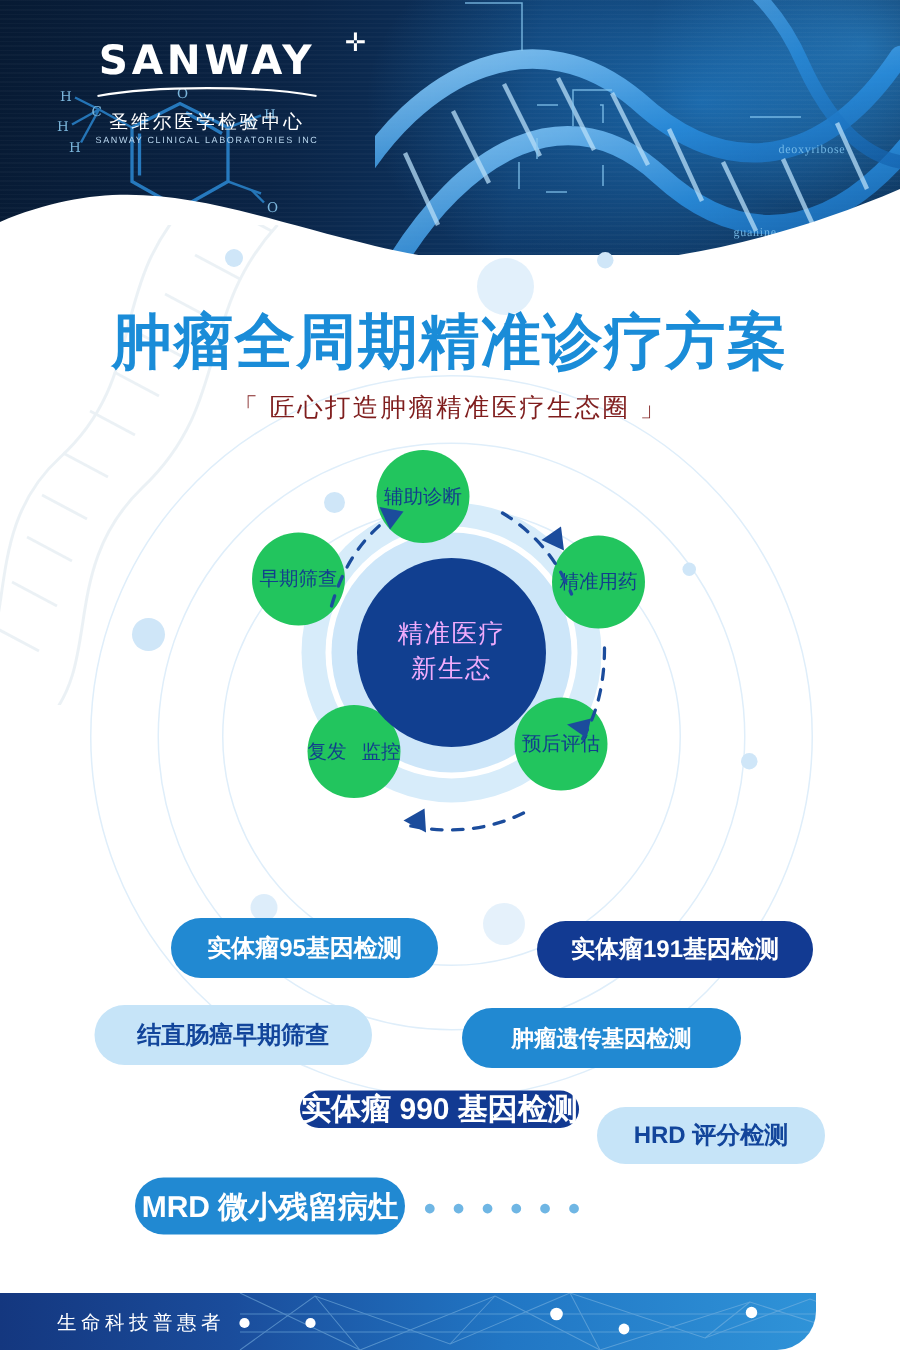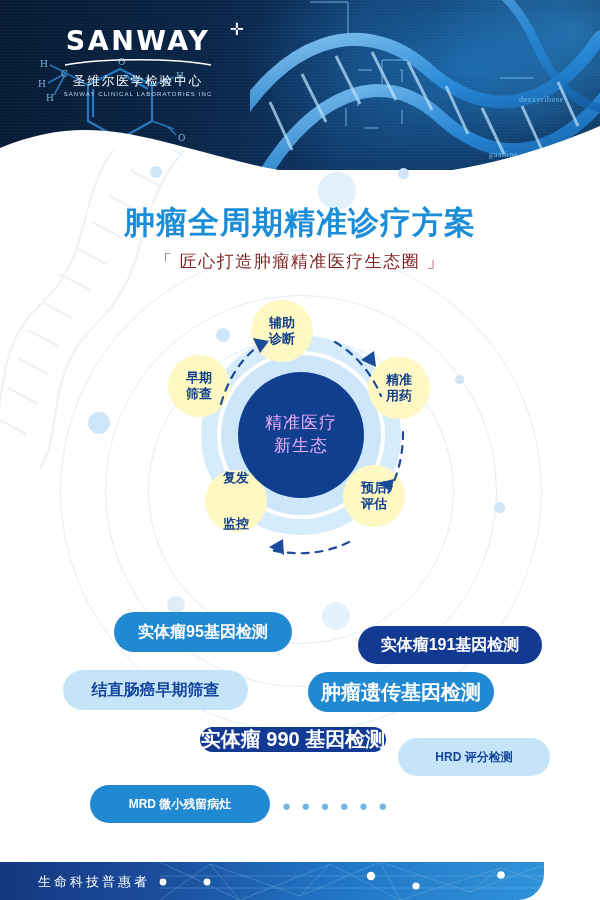--- a/index.html
+++ b/index.html
@@ -44,40 +44,40 @@
     font-family:"Liberation Sans",sans-serif;}
 
   
   .body-decor{position:absolute;left:0;top:150px;width:600px;height:720px;overflow:hidden;}
   .ring{position:absolute;border-radius:50%;border:1px solid #dfeefa;}
   .dot{position:absolute;border-radius:50%;background:#cfe6f8;}
   .dna-outline{position:absolute;left:-20px;top:-10px;width:230px;height:330px;opacity:.55;}
 
   
   .title-wrap{position:absolute;left:0;top:205px;width:600px;text-align:center;}
-  .title{font-size:31px;font-weight:bold;color:#1a8cd8;letter-spacing:1px;line-height:1.15;
+  .title{font-size:40px;font-weight:bold;color:#1a8cd8;letter-spacing:1px;line-height:1.15;
     font-family:"Liberation Sans",sans-serif;}
   .subtitle{font-size:17px;color:#7f1d1d;letter-spacing:1.5px;margin-top:9px;
     font-family:"Liberation Sans",sans-serif;}
 
   
   .cycle{position:absolute;left:165px;top:300px;width:272px;height:275px;}
   .cyc-ring{position:absolute;left:36px;top:35px;width:200px;height:200px;border-radius:50%;
     background:#d7ecfa;}
   .cyc-inner-white{position:absolute;left:52px;top:51px;width:168px;height:168px;border-radius:50%;
     background:#ffffff;}
   .cyc-halo{position:absolute;left:56px;top:55px;width:160px;height:160px;border-radius:50%;
     background:#cde6f9;}
   .cyc-core{position:absolute;left:73px;top:72px;width:126px;height:126px;border-radius:50%;
     background:#113f90;display:flex;flex-direction:column;align-items:center;justify-content:center;}
   .cyc-core span{color:#f0abfc;font-size:17px;line-height:1.35;letter-spacing:1px;
     font-family:"Liberation Sans",sans-serif;}
-  .node{position:absolute;border-radius:50%;background:#fef9c3;
-    display:flex;flex-direction:column;align-items:center;justify-content:center;
-    color:#123f8c;font-size:13px;line-height:1.25;font-weight:bold;
+  .node{position:absolute;border-radius:50%;background:#22c55e;
+    display:flex;flex-direction:row;align-items:center;justify-content:center;
+    color:#123f8c;font-size:13px;line-height:1.25;font-weight:normal;
     font-family:"Liberation Sans",sans-serif;}
   .node span{display:block;}
   .node-top{left:86px;top:0px;width:62px;height:62px;}
   .node-right{left:203px;top:57px;width:62px;height:62px;}
   .node-br{left:178px;top:165px;width:62px;height:62px;}
   .node-bl{left:40px;top:170px;width:62px;height:62px;justify-content:space-between;}
   .node-left{left:3px;top:55px;width:62px;height:62px;}
   .arrows{position:absolute;left:0;top:0;width:272px;height:275px;}
 
   
@@ -255,26 +255,26 @@
       </g>
     </svg>
 
     <div class="cyc-core">
       <span>精准医疗</span>
       <span>新生态</span>
     </div>
   </div>
 
   <div class="pill mid" style="left:114px;top:612px;width:178px;height:40px;font-size:16px;">实体瘤95基因检测</div>
-  <div class="pill dark" style="left:358px;top:614px;width:184px;height:38px;font-size:16px;margin-top:12px;">实体瘤191基因检测</div>
+  <div class="pill dark" style="left:358px;top:614px;width:184px;height:38px;font-size:16px;">实体瘤191基因检测</div>
   <div class="pill light" style="left:63px;top:670px;width:185px;height:40px;font-size:16px;">结直肠癌早期筛查</div>
-  <div class="pill mid" style="left:308px;top:672px;width:186px;height:40px;font-size:20px;">肿瘤遗传基因检测</div>
+  <div class="pill mid" style="left:308px;top:672px;width:186px;height:40px;font-size:15px;">肿瘤遗传基因检测</div>
   <div class="pill dark" style="left:200px;top:727px;width:186px;height:25px;font-size:20px;">实体瘤 990 基因检测</div>
-  <div class="pill light" style="left:398px;top:738px;width:152px;height:38px;font-size:12px;">HRD 评分检测</div>
-  <div class="pill mid" style="left:90px;top:785px;width:180px;height:38px;font-size:12px;">MRD 微小残留病灶</div>
+  <div class="pill light" style="left:398px;top:738px;width:152px;height:38px;font-size:16px;">HRD 评分检测</div>
+  <div class="pill mid" style="left:90px;top:785px;width:180px;height:38px;font-size:20px;">MRD 微小残留病灶</div>
   <div class="dots" style="left:282px;top:797px;">● ● ● ● ● ●</div>
 
   <div class="footer">
     <svg viewBox="0 0 600 38" preserveAspectRatio="none">
       <g stroke="#7fb6e2" stroke-width=".7" opacity=".55" fill="none">
         <path d="M160,38 L210,2 L300,34 L380,0 L470,30 L540,4 L600,26"></path>
         <path d="M160,0 L240,38 L330,2 L400,38 L500,6 L600,38"></path>
         <path d="M210,2 L240,38 M300,34 L330,2 M380,0 L400,38 M470,30 L500,6"></path>
         <path d="M160,14 L600,14 M160,26 L600,26"></path>
       </g>

